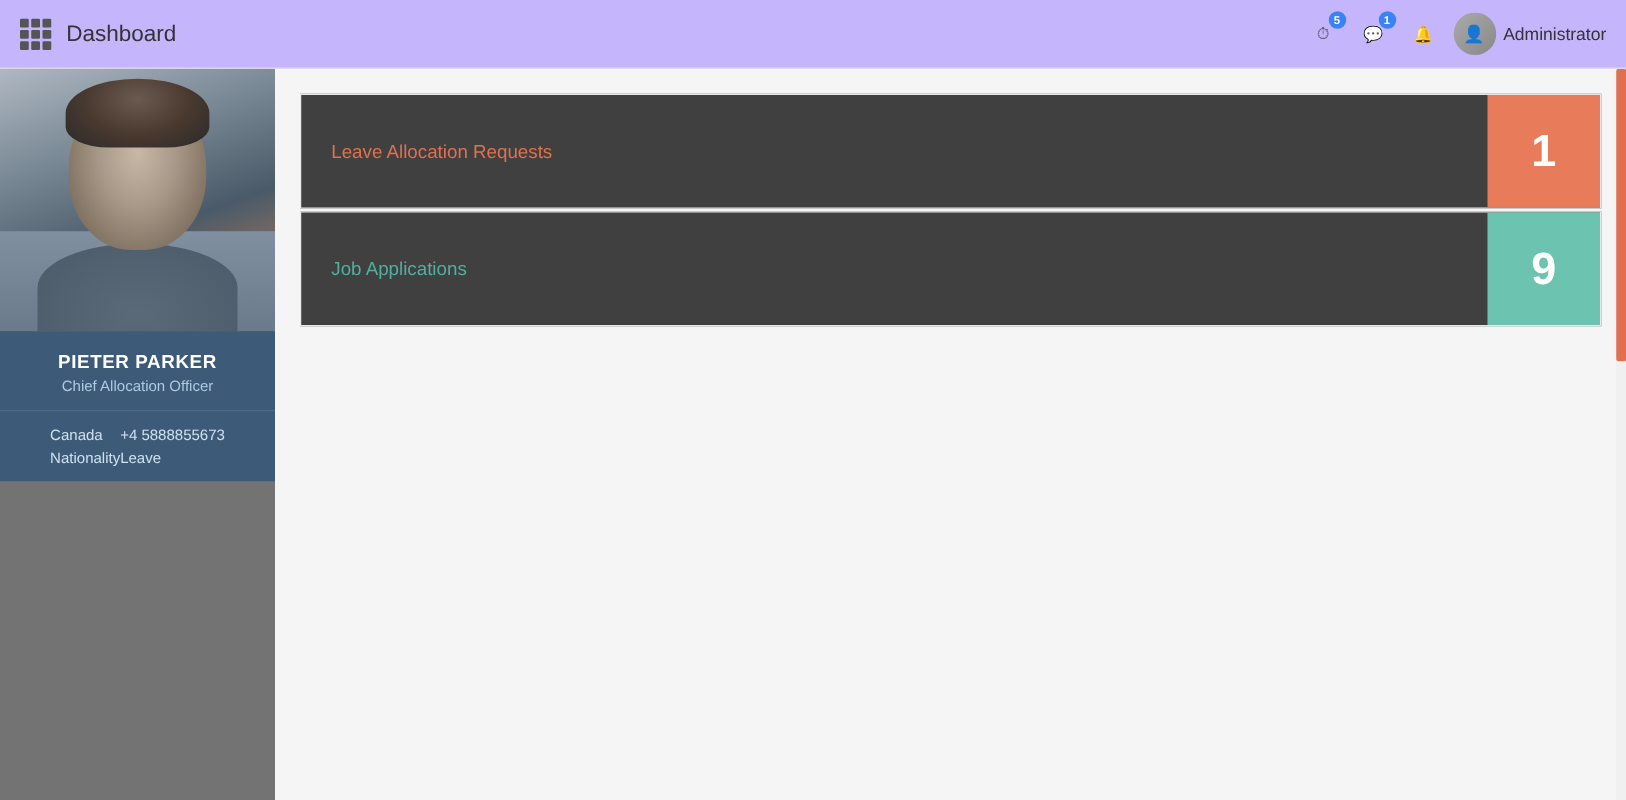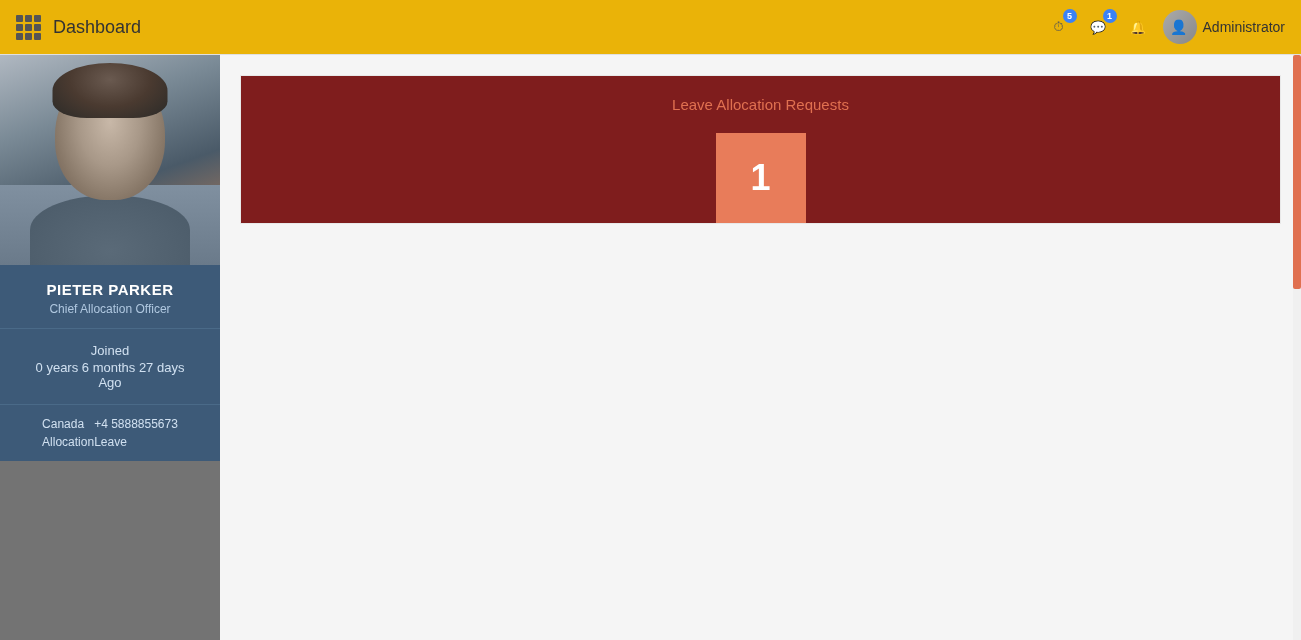--- a/index.html
+++ b/index.html
@@ -2,21 +2,21 @@
 <html><head>
   <meta charset="utf-8">
   <style>
     * { margin: 0; padding: 0; box-sizing: border-box; }
     body { font-family: Arial, sans-serif; background: #f5f5f5; height: 640px; overflow: hidden; }
 
     
     .header {
       display: flex;
       align-items: center;
-      background: #eab308;
+      background: #c4b5fd;
       height: 55px;
       padding: 0 16px;
       border-bottom: 1px solid #e0e0e0;
       position: relative;
       z-index: 10;
     }
     .header-left {
       display: flex;
       align-items: center;
       gap: 12px;
@@ -240,24 +240,23 @@
       position: relative;
     }
 
     .dashboard-cards {
       padding: 20px;
     }
 
     .card-row {
       display: flex;
       align-items: center;
-      background: #7f1d1d;
+      background: #404040;
       border: 1px solid #e8e8e8;
       margin-bottom: 2px;
-      flex-direction: column;
     }
     .card-label {
       flex: 1;
       padding: 20px 24px;
       font-size: 15px;
       color: #e07050;
       cursor: pointer;
     }
     .card-label.teal {
       color: #50b0a0;
@@ -365,46 +364,45 @@
         <div class="photo-face"></div>
         <div class="photo-hair"></div>
       </div>
     </div>
 
     <div class="profile-info">
       <div class="profile-name">PIETER PARKER</div>
       <div class="profile-title">Chief Allocation Officer</div>
     </div>
 
-    <div class="profile-joined">
-      <div class="joined-label">Joined</div>
-      <div class="joined-duration">0 years 6 months 27 days</div>
-      <div class="joined-ago">Ago</div>
-    </div>
 
     <div class="profile-details">
       <div class="detail-col">
         <span class="detail-label">Canada</span>
-        <span class="detail-value">Allocation</span>
+        <span class="detail-value">Nationality</span>
       </div>
       <div class="detail-col">
         <span class="detail-label">+4 5888855673</span>
         <span class="detail-value">Leave</span>
       </div>
     </div>
   </div>
 
   <div class="content">
     <div class="dashboard-cards">
 
       <div class="card-row">
         <div class="card-label">Leave Allocation Requests</div>
         <div class="card-value-box orange">1</div>
       </div>
 
+      <div class="card-row">
+        <div class="card-label teal">Job Applications</div>
+        <div class="card-value-box teal">9</div>
+      </div>
 
     </div>
 
     <div class="scroll-indicator">
       <div class="scroll-thumb"></div>
     </div>
   </div>
 
 </div>
 

